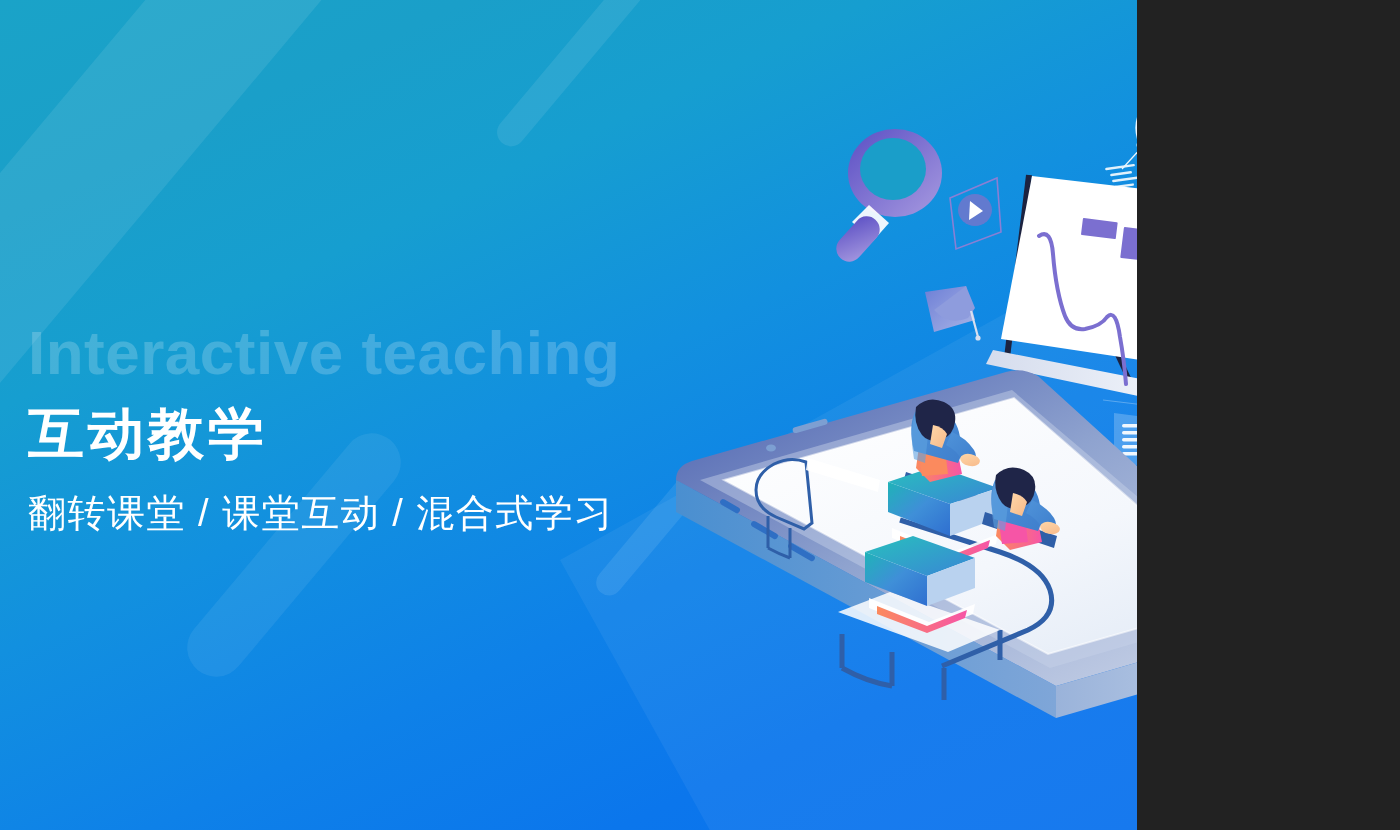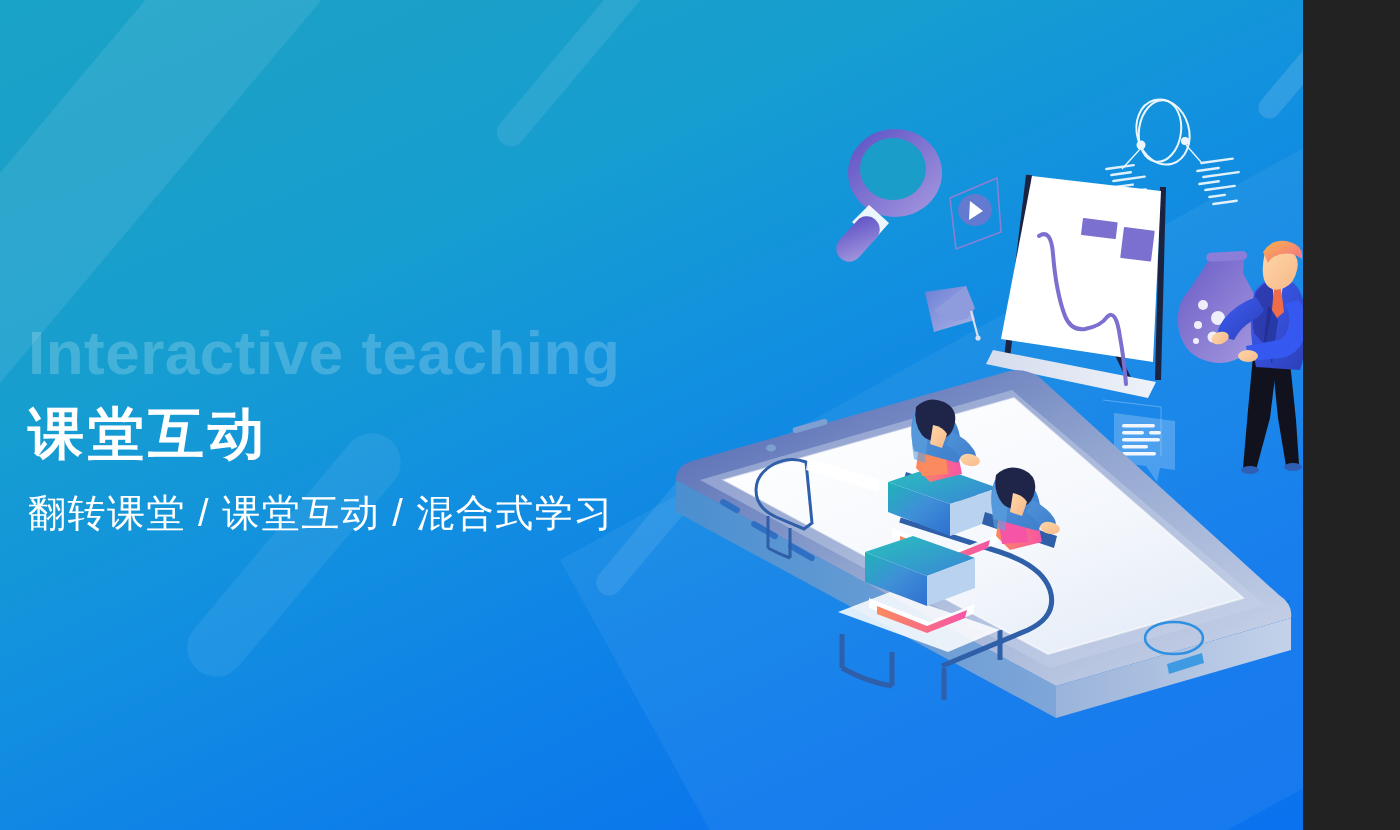--- a/index.html
+++ b/index.html
@@ -1,20 +1,20 @@
 <!DOCTYPE html>
 <html><head>
 <meta charset="utf-8">
 <title>Interactive Teaching Banner</title>
 <style>
   * { margin:0; padding:0; box-sizing:border-box; }
   html,body { background:#222; }
   .banner {
     position:relative;
-    width:1303px; height:830px;
+    width:1137px; height:830px;
     overflow:hidden;
     font-family:"Liberation Sans","DejaVu Sans",sans-serif;
     background:linear-gradient(155deg,#1aa3c8 0%,#1a9fc9 16%,#169ed0 30%,#1290df 48%,#0e81e8 66%,#0b76ec 82%,#0a72ee 100%);
   }
   
   .bg-deco { position:absolute; inset:0; overflow:hidden; pointer-events:none; }
   .capsule { position:absolute; background:rgba(255,255,255,0.085); border-radius:999px; }
   .cap-1 { width:135px; height:640px; left:40px; top:-170px; transform:rotate(40deg); transform-origin:center; }
   .cap-2 { width:28px; height:230px; left:562px; top:-60px; transform:rotate(40deg); }
   .cap-3 { width:22px; height:120px; left:1290px; top:10px; transform:rotate(40deg); background:rgba(255,255,255,0.13); }
@@ -58,21 +58,21 @@
     <div class="capsule cap-1"></div>
     <div class="capsule cap-2"></div>
     <div class="capsule cap-3"></div>
     <div class="capsule cap-4"></div>
     <div class="capsule cap-5"></div>
     <div class="wedge"></div>
   </div>
 
   <div class="textblock">
     <div class="ghost-title">Interactive teaching</div>
-    <div class="main-title">课堂互动</div>
+    <div class="main-title">互动教学</div>
     <div class="sub-title">翻转课堂 / 课堂互动 / 混合式学习</div>
   </div>
 
   <svg class="illus" viewBox="0 0 1400 830">
     <defs>
       <linearGradient id="gPurple" x1="0" y1="0" x2="1" y2="1">
         <stop offset="0%" stop-color="#5b4fc4"></stop>
           <stop offset="100%" stop-color="#a79ae0"></stop>
       </linearGradient>
       <linearGradient id="gPurple2" x1="0" y1="0" x2="1" y2="1">

